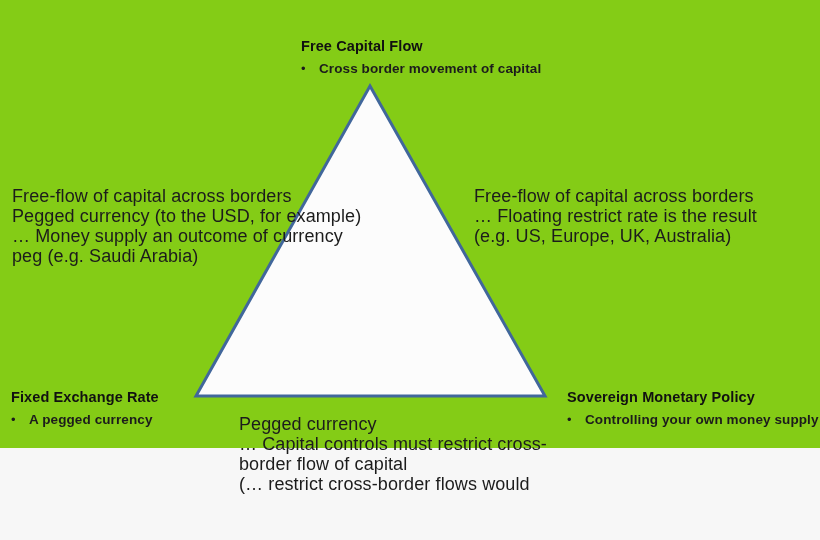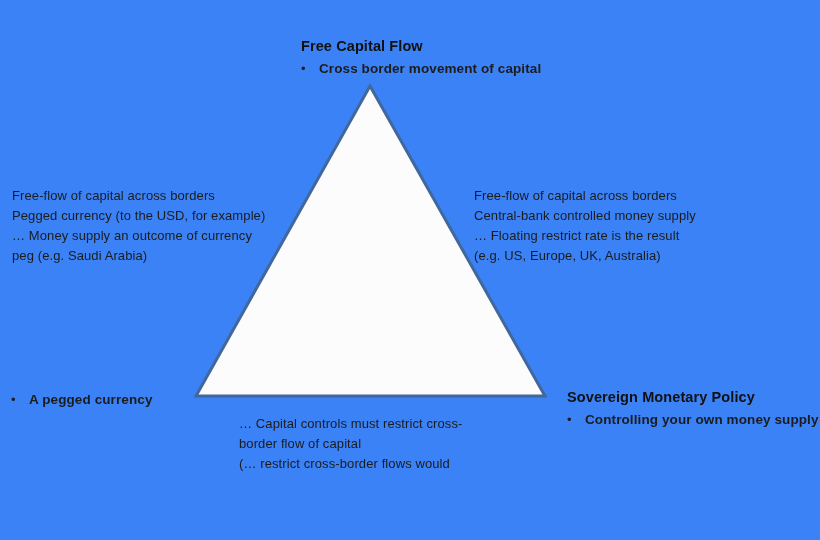--- a/index.html
+++ b/index.html
@@ -11,38 +11,38 @@
     width: 820px;
     height: 540px;
     background: #f7f7f7;
     font-family: "Liberation Sans", sans-serif;
     color: #1a1a1a;
     overflow: hidden;
   }
   #canvas {
     position: relative;
     width: 820px;
-    height: 540px;
-    background: #3b82f6;
+    height: 448px;
+    background: #84cc16;
   }
   #triangle-svg {
     position: absolute;
     left: 0;
     top: 0;
     width: 820px;
     height: 540px;
   }
 
   
   .block {
     position: absolute;
     white-space: nowrap;
   }
   .note-line {
-    font-size: 13px;
+    font-size: 18px;
     line-height: 20px;
     color: #1c1c1c;
     letter-spacing: 0.1px;
   }
   .vertex-title {
     font-size: 14.5px;
     font-weight: bold;
     line-height: 20px;
     color: #111111;
     letter-spacing: 0.1px;
@@ -96,39 +96,40 @@
 
   <div class="block" id="left-note">
     <div class="note-line">Free-flow of capital across borders</div>
     <div class="note-line">Pegged currency (to the USD, for example)</div>
     <div class="note-line">… Money supply an outcome of currency</div>
     <div class="note-line">peg (e.g. Saudi Arabia)</div>
   </div>
 
   <div class="block" id="right-note">
     <div class="note-line">Free-flow of capital across borders</div>
-    <div class="note-line">Central-bank controlled money supply</div>
     <div class="note-line">… Floating restrict rate is the result</div>
     <div class="note-line">(e.g. US, Europe, UK, Australia)</div>
   </div>
 
   <div class="block" id="bottom-left-block">
+    <div class="vertex-title">Fixed Exchange Rate</div>
     <div class="bullet-row">
       <span class="bullet-dot">•</span>
       <span class="bullet-text">A pegged currency</span>
     </div>
   </div>
 
   <div class="block" id="bottom-right-block">
     <div class="vertex-title">Sovereign Monetary Policy</div>
     <div class="bullet-row">
       <span class="bullet-dot">•</span>
       <span class="bullet-text">Controlling your own money supply</span>
     </div>
   </div>
 
   <div class="block" id="bottom-note">
+    <div class="note-line">Pegged currency</div>
     <div class="note-line">… Capital controls must restrict cross-</div>
     <div class="note-line">border flow of capital</div>
     <div class="note-line">(… restrict cross-border flows would</div>
   </div>
 
 </div>
 
 </body></html>

